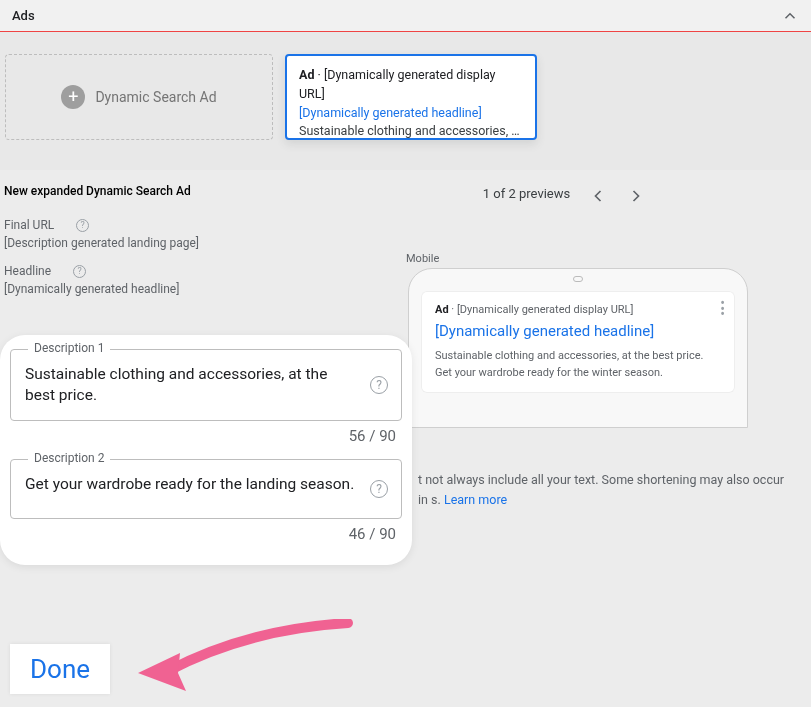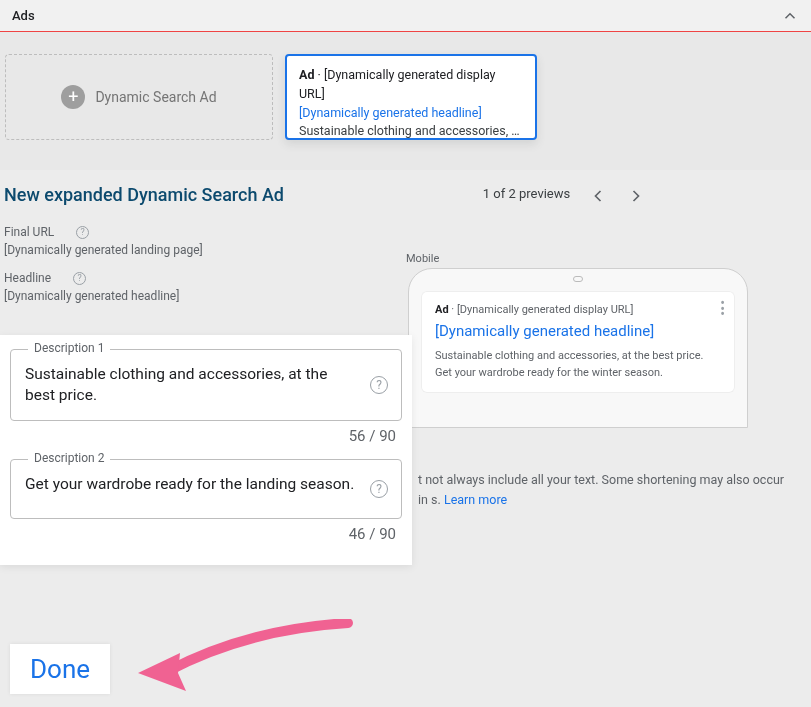--- a/index.html
+++ b/index.html
@@ -61,21 +61,21 @@
     position:relative;
     display:flex;
     height: 540px;
   }
   .left-panel {
     width:318px;
     background:#ececec;
     padding:12px 4px 12px 4px;
     position:relative;
   }
-  .panel-title { font-size:18px; font-weight:500; color:#0c4a6e; padding: 2px 0 16px 0; }
+  .panel-title { font-size:12px; font-weight:500; color:#000000; padding: 2px 0 16px 0; }
   .field-label { font-size:12px; color:#5f6368; display:flex; align-items:center; gap:22px; margin-top:4px; }
   .field-value { font-size:12px; color:#5f6368; margin-top:4px; margin-bottom:14px; }
   .help-circ { width:13px;height:13px;border:1.2px solid #9aa0a6;border-radius:50%;display:inline-flex;align-items:center;justify-content:center;font-size:9px;color:#9aa0a6; }
 
   .url-options { font-size:13px; color:#1a73e8; display:flex; align-items:center; gap:4px; padding-left:4px; margin-top: 230px;}
   .url-options svg{width:14px;height:14px}
 
   .done-box {
     position:absolute;
     left:10px; bottom:16px;
@@ -133,20 +133,21 @@
 
   
   .desc-pop {
     position:absolute;
     left:0px; top:335px;
     width:412px;
     background:#fff;
     padding:14px 10px 8px 10px;
     z-index:5;
     box-shadow: 0 2px 8px rgba(0,0,0,.08);
+    border-radius: 25px;
   }
   .field-wrap {
     position:relative;
   }
   .legend {
     position:absolute; top:-8px; left:18px;
     background:#fff; padding:0 6px;
     font-size:12px; color:#5f6368;
   }
   .tbox {
@@ -202,21 +203,21 @@
 </div>
 
 <div class="lower">
   <div class="left-panel">
     <div class="panel-title">New expanded Dynamic Search Ad</div>
 
     <div class="field-label">
       <span>Final URL</span>
       <span class="help-circ">?</span>
     </div>
-    <div class="field-value">[Dynamically generated landing page]</div>
+    <div class="field-value">[Description generated landing page]</div>
 
     <div class="field-label">
       <span>Headline</span>
       <span class="help-circ">?</span>
     </div>
     <div class="field-value">[Dynamically generated headline]</div>
 
     <div class="url-options">
       <svg viewBox="0 0 24 24">
           <path d="M6 9l6 6 6-6" stroke="#1a73e8" stroke-width="2" fill="none"></path>

